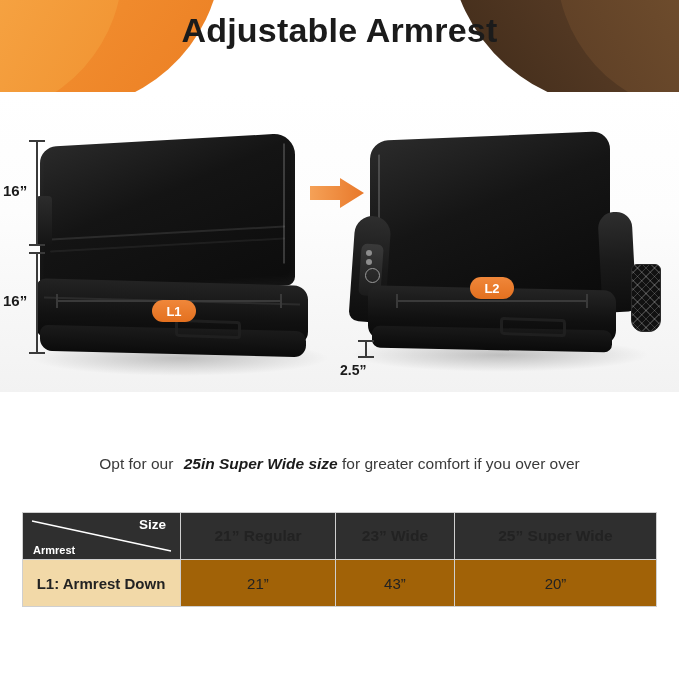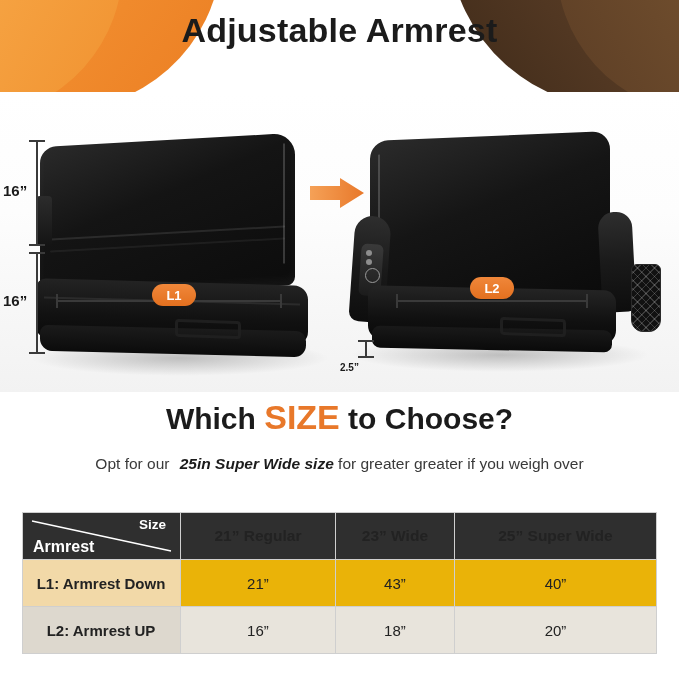--- a/index.html
+++ b/index.html
@@ -199,26 +199,26 @@
     background:#2f2f2f;position:relative;width:155px;
   }
   .corner .diag{
     position:absolute;left:0;top:0;width:100%;height:100%;
     overflow:hidden;
   }
   .corner .sz{
     position:absolute;right:14px;top:4px;color:#fff;font-size:13.5px;font-weight:bold;
   }
   .corner .ar{
-    position:absolute;left:10px;bottom:3px;color:#fff;font-size:16px;font-weight:bold;
+    position:absolute;left:10px;bottom:3px;color:#fff;font-size:11px;font-weight:bold;
   }
   .rowlabel{
     text-align:left;padding-left:0;font-weight:normal;
   }
-  .r1{background:#eab308;}
+  .r1{background:#a16207;}
   .r1lab{background:#f2d9a8;color:#7a4a12;font-weight:bold;}
   .r2{background:#e8e4dc;}
   .r2lab{background:#ddd8ce;color:#333;font-weight:bold;}
 </style>
 </head>
 <body>
 
 <div id="root">
 
   <div class="header">
@@ -254,21 +254,21 @@
     <div class="dim-label" style="left:3px;top:90px;">16”</div>
 
     <div class="dim-line" style="left:36px;top:160px;width:2px;height:102px;"></div>
     <div class="dim-line" style="left:29px;top:160px;width:16px;height:2px;"></div>
     <div class="dim-line" style="left:29px;top:260px;width:16px;height:2px;"></div>
     <div class="dim-label" style="left:3px;top:200px;">16”</div>
 
     <div class="dim-line" style="left:56px;top:208px;width:226px;height:2px;"></div>
     <div class="dim-line" style="left:56px;top:202px;width:2px;height:14px;"></div>
     <div class="dim-line" style="left:280px;top:202px;width:2px;height:14px;"></div>
-    <div class="pill" style="left:152px;top:192px;width:44px;">L1</div>
+    <div class="pill" style="left:152px;top:208px;width:44px;">L1</div>
 
     <svg class="arrow" viewBox="0 0 54 34">
       <defs>
         <linearGradient id="gArrow" x1="0" y1="0" x2="1" y2="0">
           <stop offset="0%" stop-color="#f5a157"></stop>
           <stop offset="100%" stop-color="#e8782a"></stop>
         </linearGradient>
       </defs>
       <path d="M0 10 L30 10 L30 2 L54 17 L30 32 L30 24 L0 24 Z" fill="url(#gArrow)"></path>
     </svg>
@@ -290,29 +290,26 @@
     </div>
 
     <div class="dim-line" style="left:396px;top:208px;width:192px;height:2px;"></div>
     <div class="dim-line" style="left:396px;top:202px;width:2px;height:14px;"></div>
     <div class="dim-line" style="left:586px;top:202px;width:2px;height:14px;"></div>
     <div class="pill" style="left:470px;top:185px;width:44px;">L2</div>
 
     <div class="dim-line" style="left:365px;top:248px;width:2px;height:18px;"></div>
     <div class="dim-line" style="left:358px;top:248px;width:16px;height:2px;"></div>
     <div class="dim-line" style="left:358px;top:264px;width:16px;height:2px;"></div>
-    <div class="dim-label" style="left:340px;top:270px;font-size:10px;">2.5”</div>
+    <div class="dim-label" style="left:340px;top:270px;font-size:14px;">2.5”</div>
   </div>
 
-  <div class="sizeTitle">
-    <span>Which </span><span class="accent">SIZE</span><span> to Choose?</span>
-  </div>
 
   <div class="subtext">
-    <span>Opt for our </span><b><i>25in Super Wide size</i></b><span> for greater greater if you weigh over</span><br>
+    <span>Opt for our </span><b><i>25in Super Wide size</i></b><span> for greater comfort if you over over</span><br>
   </div>
 
   <table class="size-table">
     <tbody>
         <tr>
       <td class="corner">
         <div class="diag">
           <svg width="155" height="44" viewBox="0 0 155 44">
             <line x1="8" y1="8" x2="147" y2="38" stroke="#ffffff" stroke-width="1.4"></line>
           </svg>
@@ -321,24 +318,18 @@
         <span class="ar">Armrest</span>
       </td>
       <td class="hdr">21” Regular</td>
       <td class="hdr">23”  Wide</td>
       <td class="hdr">25” Super Wide</td>
     </tr>
     <tr>
       <td class="r1lab rowlabel">L1: Armrest Down</td>
       <td class="r1">21”</td>
       <td class="r1">43”</td>
-      <td class="r1">40”</td>
-    </tr>
-    <tr>
-      <td class="r2lab rowlabel">L2: Armrest UP</td>
-      <td class="r2">16”</td>
-      <td class="r2">18”</td>
-      <td class="r2">20”</td>
+      <td class="r1">20”</td>
     </tr>
   </tbody>
     </table>
 
 </div>
 
 </body></html>

